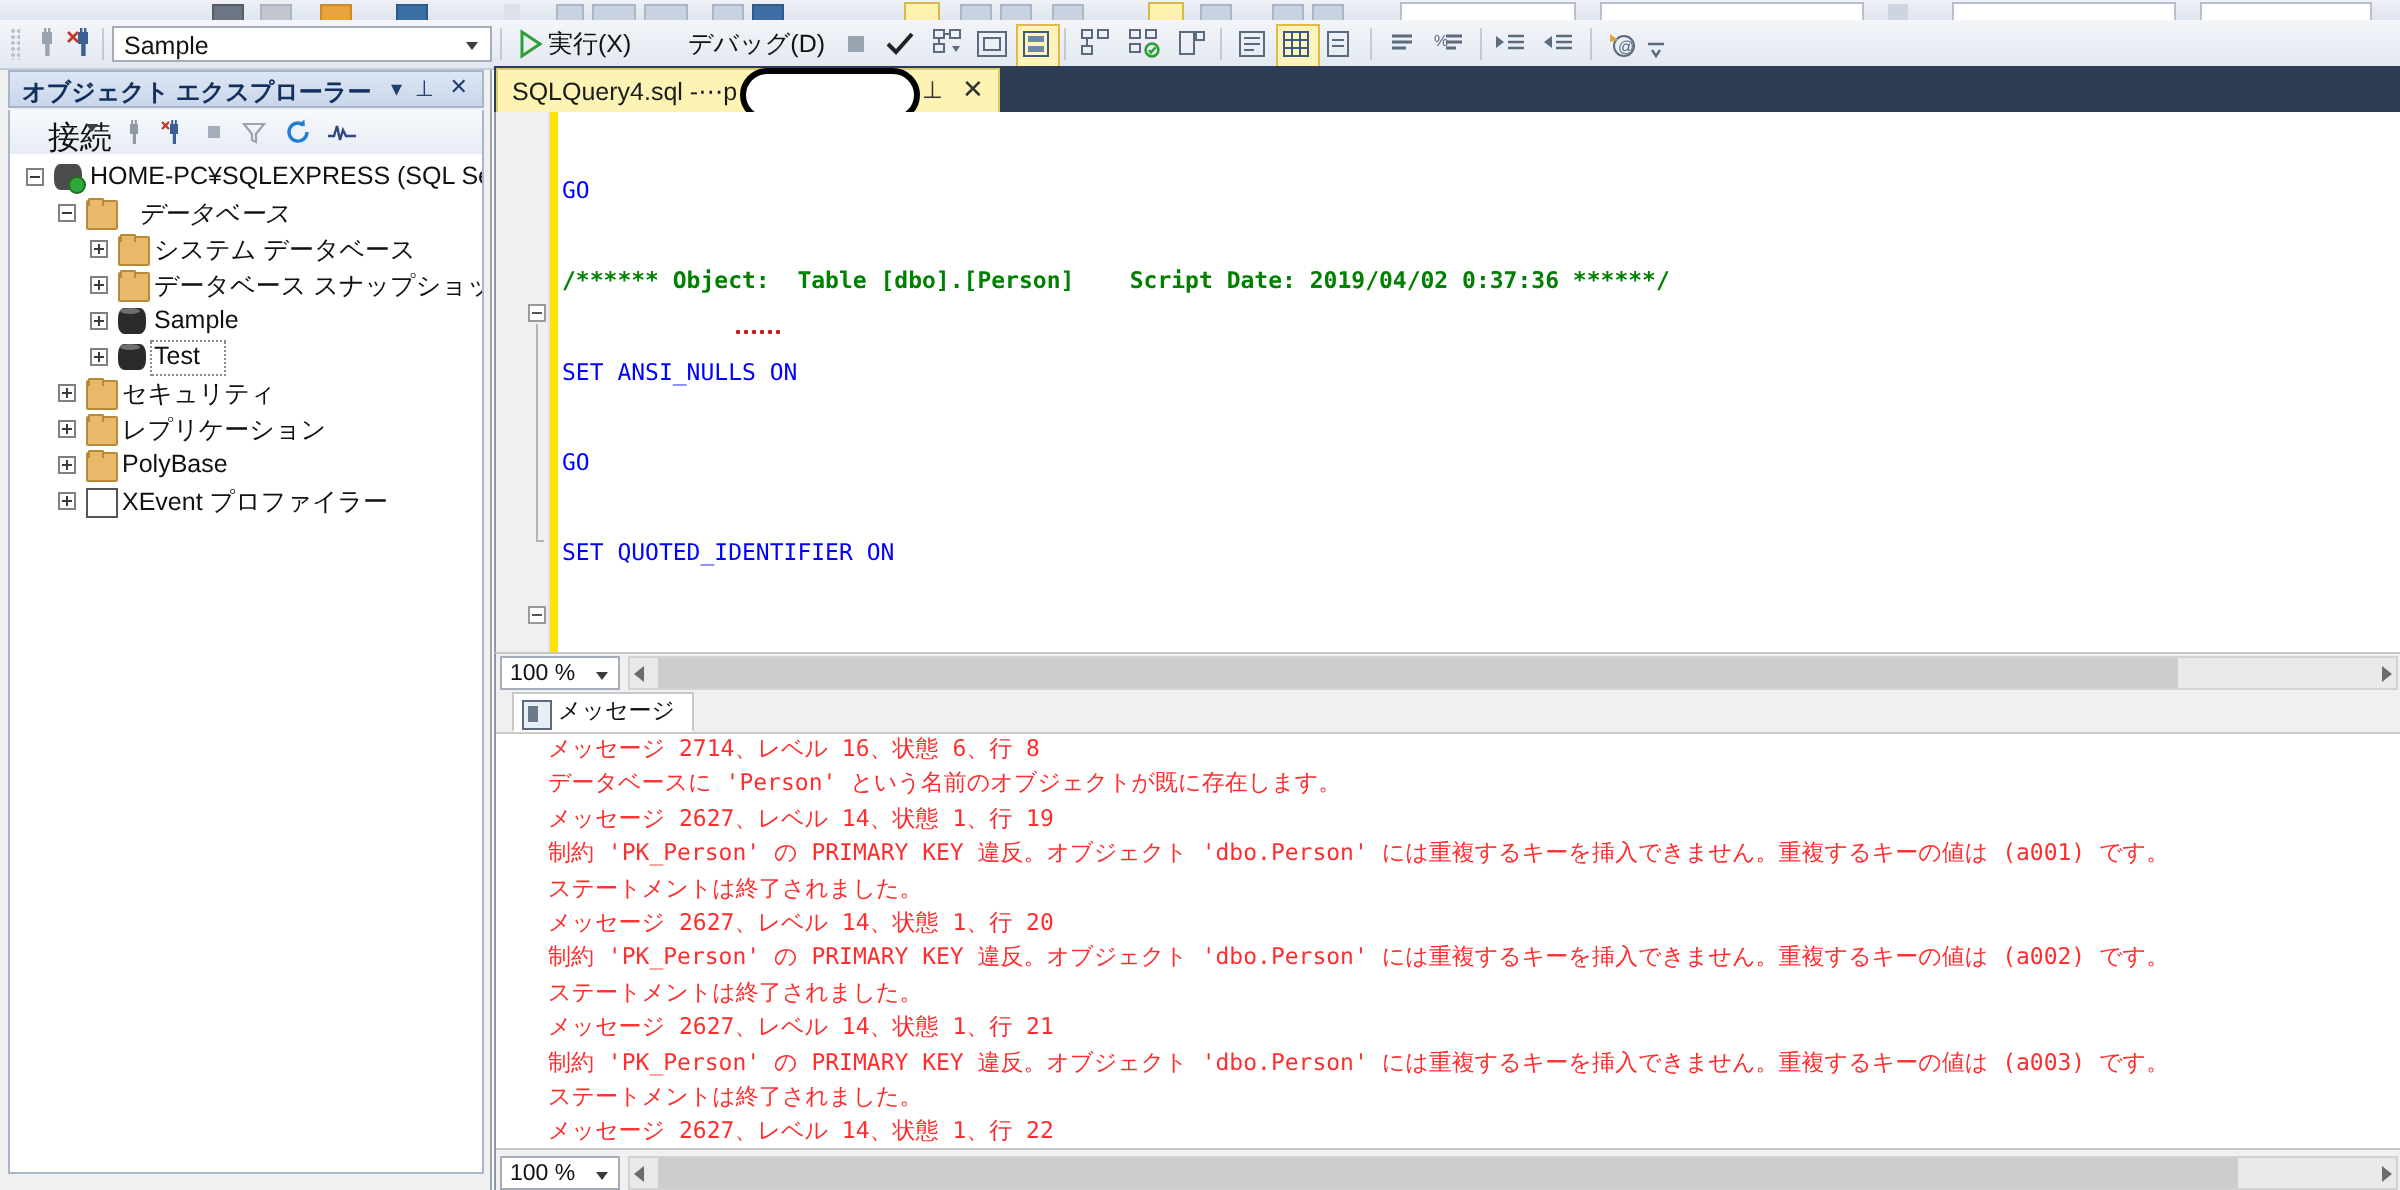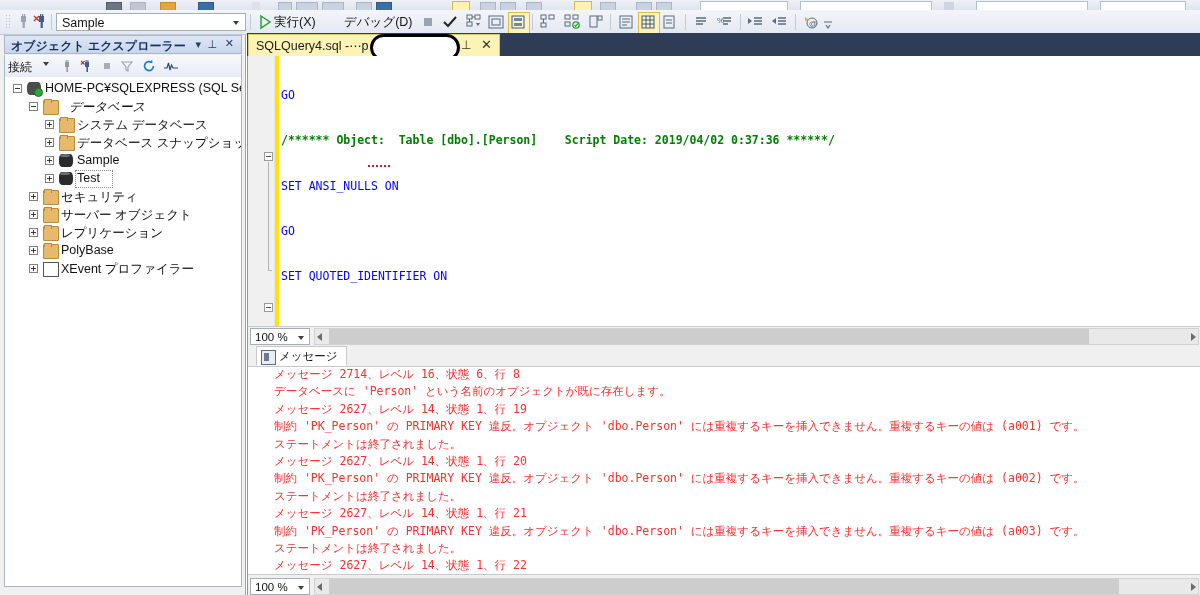--- a/index.html
+++ b/index.html
@@ -60,21 +60,21 @@
     background:linear-gradient(#dde6f4,#c9d6ea);
     border:1px solid #a9b6c9;box-sizing:border-box;
   }
   .oe-title .txt{position:absolute;left:6px;top:2px;font-size:12px;color:#11305e;font-weight:bold;white-space:nowrap;}
   .oe-title .ctl{position:absolute;top:2px;font-size:11px;color:#22406e;cursor:default;}
   .oe-toolbar{
     position:absolute;left:4px;top:20px;width:238px;height:22px;
     background:linear-gradient(#f7f9fc,#e7ecf4);
     border-left:1px solid #a9b6c9;border-right:1px solid #a9b6c9;box-sizing:border-box;
   }
-  .oe-conn{position:absolute;left:3px;top:4px;font-size:12px;color:#111;text-align:right;}
+  .oe-conn{position:absolute;left:19px;top:4px;font-size:16px;color:#111;text-align:right;}
   .oe-ic{position:absolute;top:4px;width:14px;height:14px;}
   .oe-tree{
     position:absolute;left:4px;top:42px;width:238px;height:510px;
     background:#ffffff;border:1px solid #a9b6c9;border-top:none;box-sizing:border-box;
     overflow:hidden;
   }
   .tnode{position:relative;height:18px;white-space:nowrap;font-size:12.5px;color:#111;}
   .tnode .exp{
     position:absolute;top:4px;width:9px;height:9px;border:1px solid #808080;background:#fff;
     box-sizing:border-box;cursor:default;
@@ -452,25 +452,20 @@
             <span class="selbox" style="left: 70px; width: 38px;"></span>
           </div>
           <div class="tnode">
             <span class="exp plus" style="left: 24px;"></span>
             <span class="ti folder" style="left: 38px;"></span>
             <span class="tl" style="left: 56px;">セキュリティ</span>
           </div>
           <div class="tnode">
             <span class="exp plus" style="left: 24px;"></span>
             <span class="ti folder" style="left: 38px;"></span>
-            <span class="tl" style="left: 56px;">サーバー オブジェクト</span>
-          </div>
-          <div class="tnode">
-            <span class="exp plus" style="left: 24px;"></span>
-            <span class="ti folder" style="left: 38px;"></span>
             <span class="tl" style="left: 56px;">レプリケーション</span>
           </div>
           <div class="tnode">
             <span class="exp plus" style="left: 24px;"></span>
             <span class="ti folder" style="left: 38px;"></span>
             <span class="tl" style="left: 56px;">PolyBase</span>
           </div>
           <div class="tnode">
             <span class="exp plus" style="left: 24px;"></span>
             <span class="ti xeicon" style="left: 38px;"></span>

